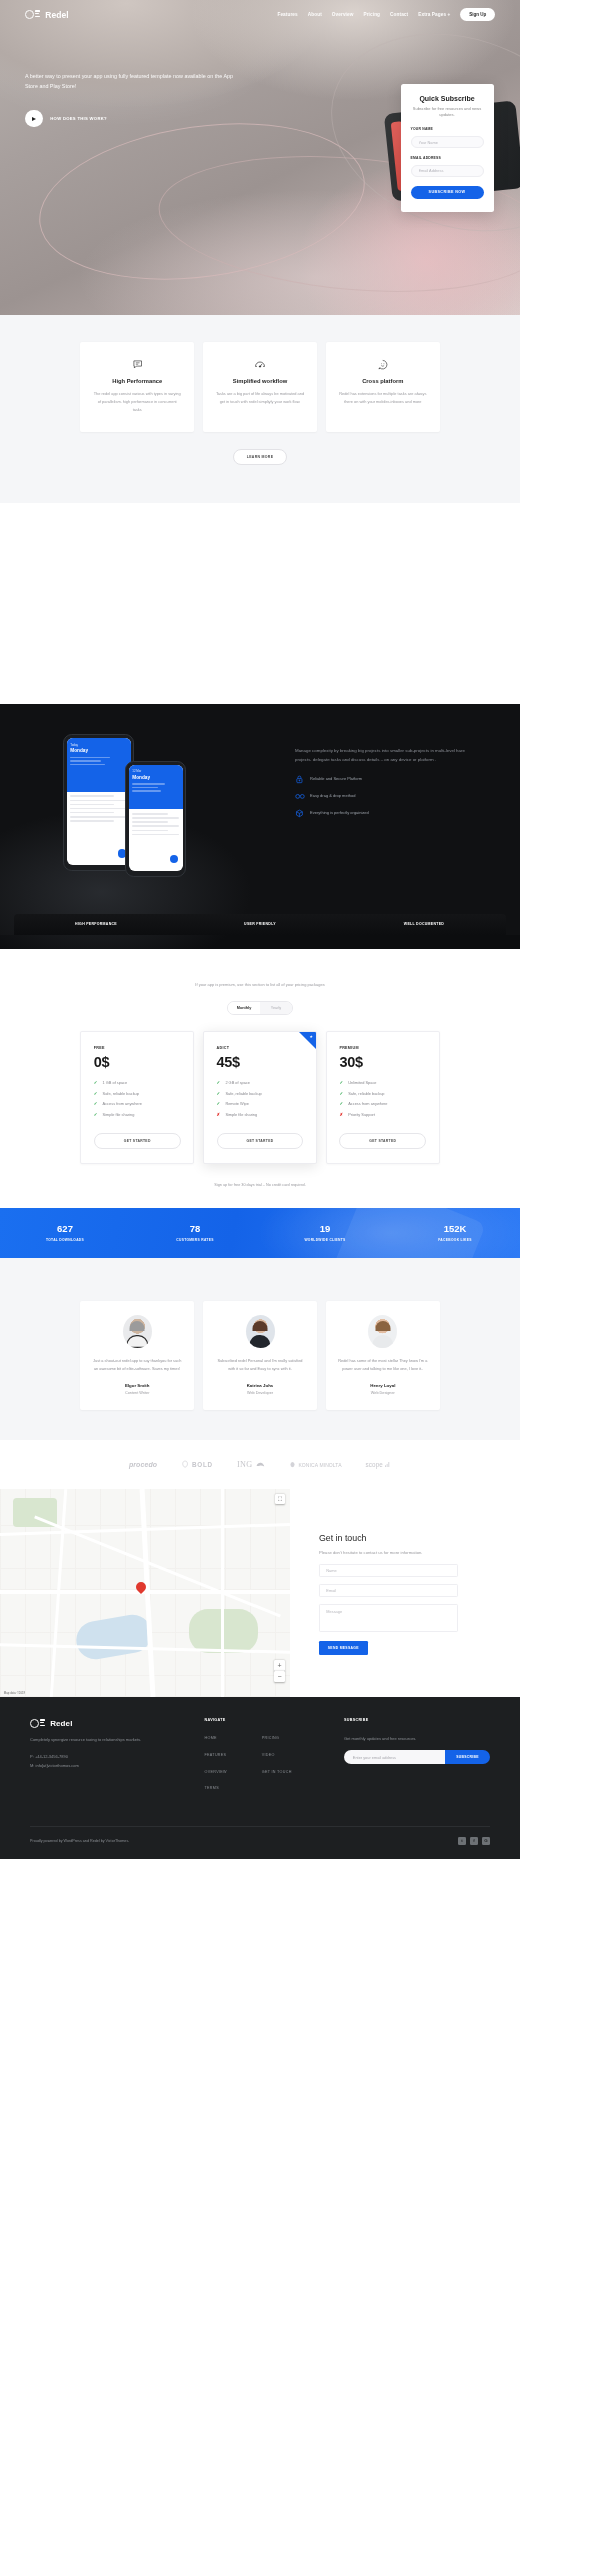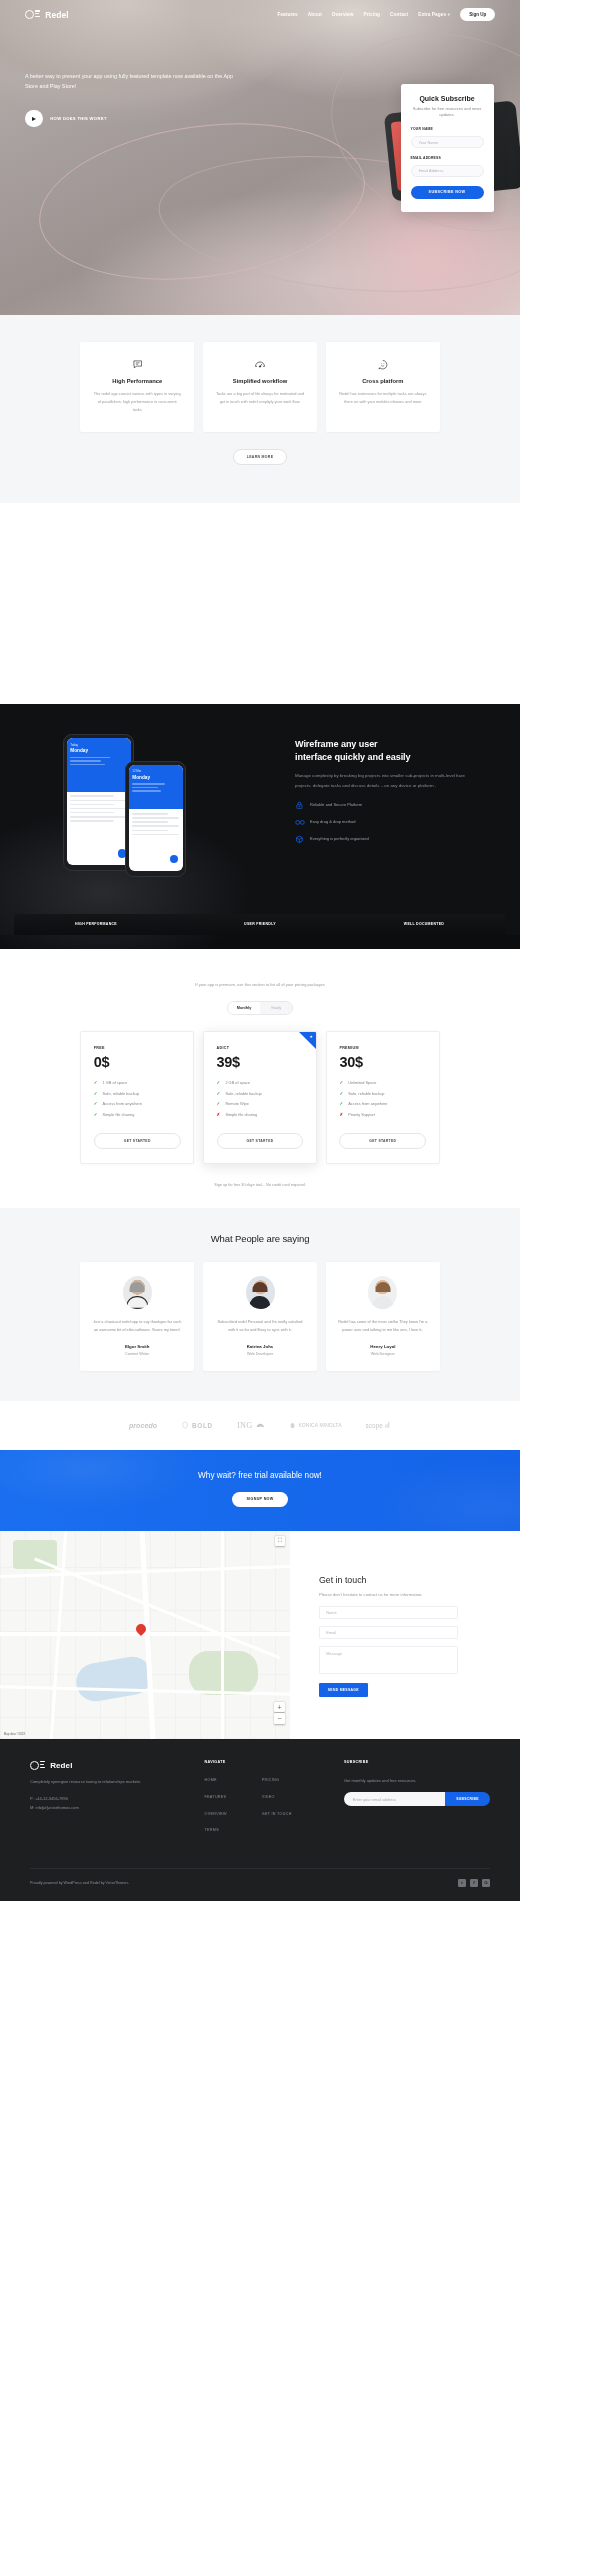--- a/index.html
+++ b/index.html
@@ -524,24 +524,20 @@
                 <i></i>
                 <i></i>
                 <i></i>
               </div>
             <div class="ph-fab"></div>
           </div>
         </div>
       </div>
 
       <div class="dark-right">
-        <h2 class="dark-title">
-          <span>Wireframe any user</span><br>
-          <span>interface quickly and easily</span>
-        </h2>
         <p class="dark-sub">Manage complexity by breaking big projects into smaller sub-projects in multi-level hare projects. delegate tasks and discuss details – on any device or platform .</p>
         <div class="dark-list">
 
           <div class="dark-li">
             <span class="ico">
               <svg width="8.8" height="8.8" viewBox="0 0 24 24" fill="none" stroke="#1463e8" stroke-width="2">
                 <rect x="5" y="10" width="14" height="11" rx="2"></rect>
                   <path d="M8 10V7a4 4 0 0 1 8 0v3"></path>
                 <circle cx="12" cy="15" r="1.3" fill="#1463e8"></circle>
               </svg>
@@ -612,21 +608,21 @@
               <span>Simple file sharing</span>
             </div>
         </div>
         <button class="pc-btn">GET STARTED</button>
       </div>
 
       <div class="price-card featured">
         <div class="ribbon"></div>
         <div class="ribbon-star">★</div>
         <div class="pc-name">ADICT</div>
-        <div class="pc-price">39$</div>
+        <div class="pc-price">45$</div>
         <div class="pc-list">
           <div class="pc-li">
               <span class="mk ok">✓</span>
               <span>2 GB of space</span>
             </div>
           <div class="pc-li">
               <span class="mk ok">✓</span>
               <span>Safe, reliable backup</span>
             </div>
           <div class="pc-li">
@@ -662,23 +658,40 @@
               <span>Priority Support</span>
             </div>
         </div>
         <button class="pc-btn">GET STARTED</button>
       </div>
 
     </div>
     <div class="trial-note">Sign up for free 30 days trial – No credit card required.</div>
   </section>
 
+  <section class="stats">
+    <div class="stat">
+      <div class="stat-num">627</div>
+      <div class="stat-lbl">TOTAL DOWNLOADS</div>
+    </div>
+    <div class="stat">
+      <div class="stat-num">78</div>
+      <div class="stat-lbl">CUSTOMERS RATES</div>
+    </div>
+    <div class="stat">
+      <div class="stat-num">19</div>
+      <div class="stat-lbl">WORLDWIDE CLIENTS</div>
+    </div>
+    <div class="stat">
+      <div class="stat-num">152K</div>
+      <div class="stat-lbl">FACEBOOK LIKES</div>
+    </div>
+  </section>
 
   <section class="testi">
-    <h2 class="sec-title" style="text-align:center">What People are saying</h2>
     <div class="testi-grid">
 
       <div class="testi-card">
         <div class="avatar av1"></div>
         <div class="testi-text">Just a shout-out redel app to say thankyou for such an awesome bit of elite-software. Saves my times!</div>
         <div class="testi-name">Elgor Smith</div>
         <div class="testi-role">Content Writer</div>
       </div>
 
       <div class="testi-card">
@@ -723,24 +736,20 @@
     <div class="logo">
       <span class="logo-text logo-scope">scope</span>
       <svg width="5.7" height="5.7" viewBox="0 0 12 12" fill="#d3d3d8">
         <rect x="0" y="7" width="2" height="5"></rect>
           <rect x="3.5" y="4" width="2" height="8"></rect>
           <rect x="7" y="0" width="2" height="12"></rect>
       </svg>
     </div>
   </section>
 
-  <section class="cta-blue">
-    <h2 class="cta-title">Why wait? free trial available now!</h2>
-    <button class="cta-btn">SIGNUP NOW</button>
-  </section>
 
   <section class="contact">
     <div class="map">
       <div class="map-bg"></div>
       <div class="park p1"></div>
       <div class="park p2"></div>
       <div class="water"></div>
       <div class="road h1"></div>
       <div class="road h2"></div>
       <div class="road h3"></div>

